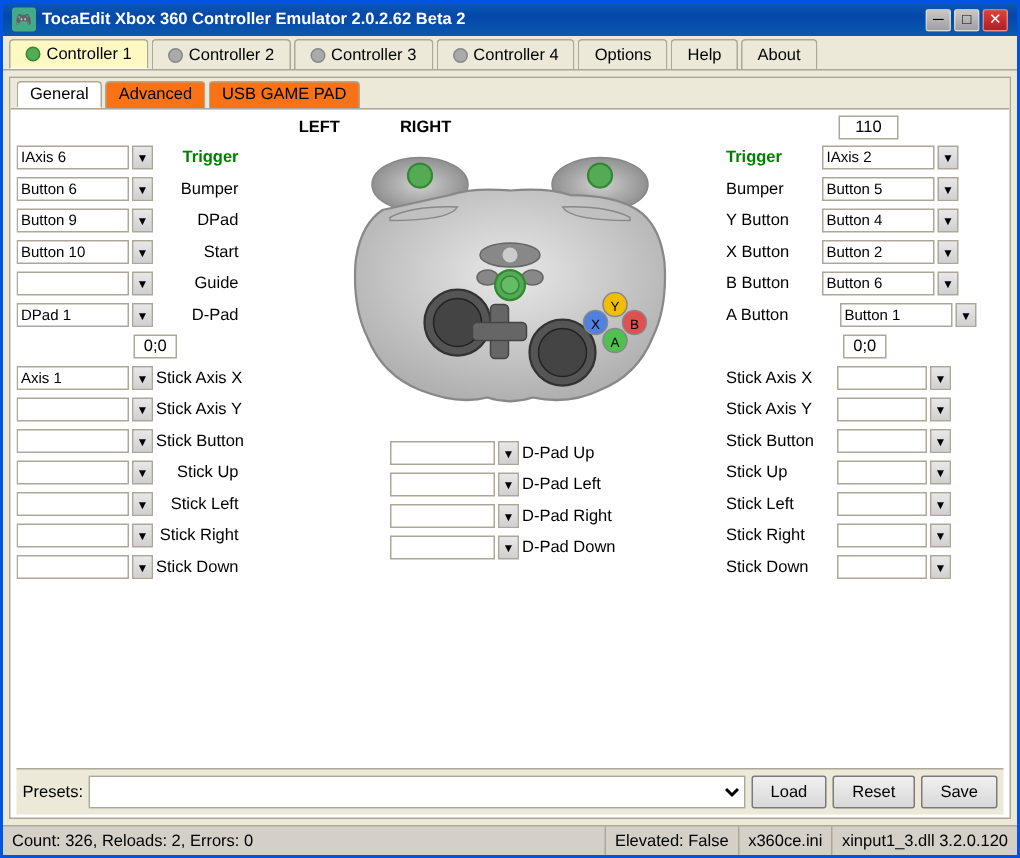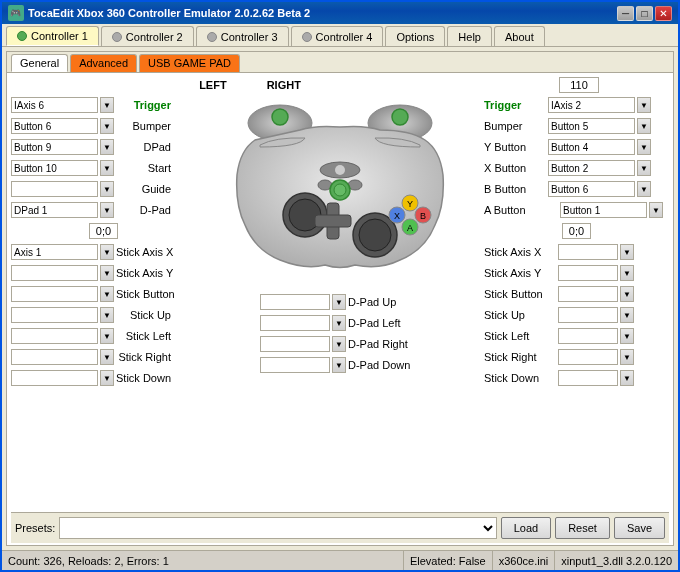--- a/index.html
+++ b/index.html
@@ -211,21 +211,21 @@
       gap: 2px;
     }
     .field-label {
       font-size: 11px;
       min-width: 58px;
       text-align: right;
       padding-right: 3px;
     }
     .field-label.green { color: #008000; font-weight: bold; }
     .field-input {
-      width: 87px;
+      width: 75px;
       height: 16px;
       font-size: 10px;
       border: 1px solid #aca899;
       background: white;
       padding: 0 2px;
     }
     .coord-box {
       border: 1px solid #aca899;
       background: white;
       text-align: center;
@@ -542,18 +542,18 @@
           <select class="presets-dropdown"></select>
           <button class="action-btn">Load</button>
           <button class="action-btn">Reset</button>
           <button class="action-btn save">Save</button>
         </div>
       </div>
     </div>
   </div>
 
   <div class="status-bar">
-    <div class="status-item" style="flex:1;">Count: 326, Reloads: 2, Errors: 1</div>
+    <div class="status-item" style="flex:1;">Count: 326, Reloads: 2, Errors: 0</div>
     <div class="status-item">Elevated: False</div>
     <div class="status-item">x360ce.ini</div>
     <div class="status-item">xinput1_3.dll 3.2.0.120</div>
   </div>
 </div>
 
 </body></html>

